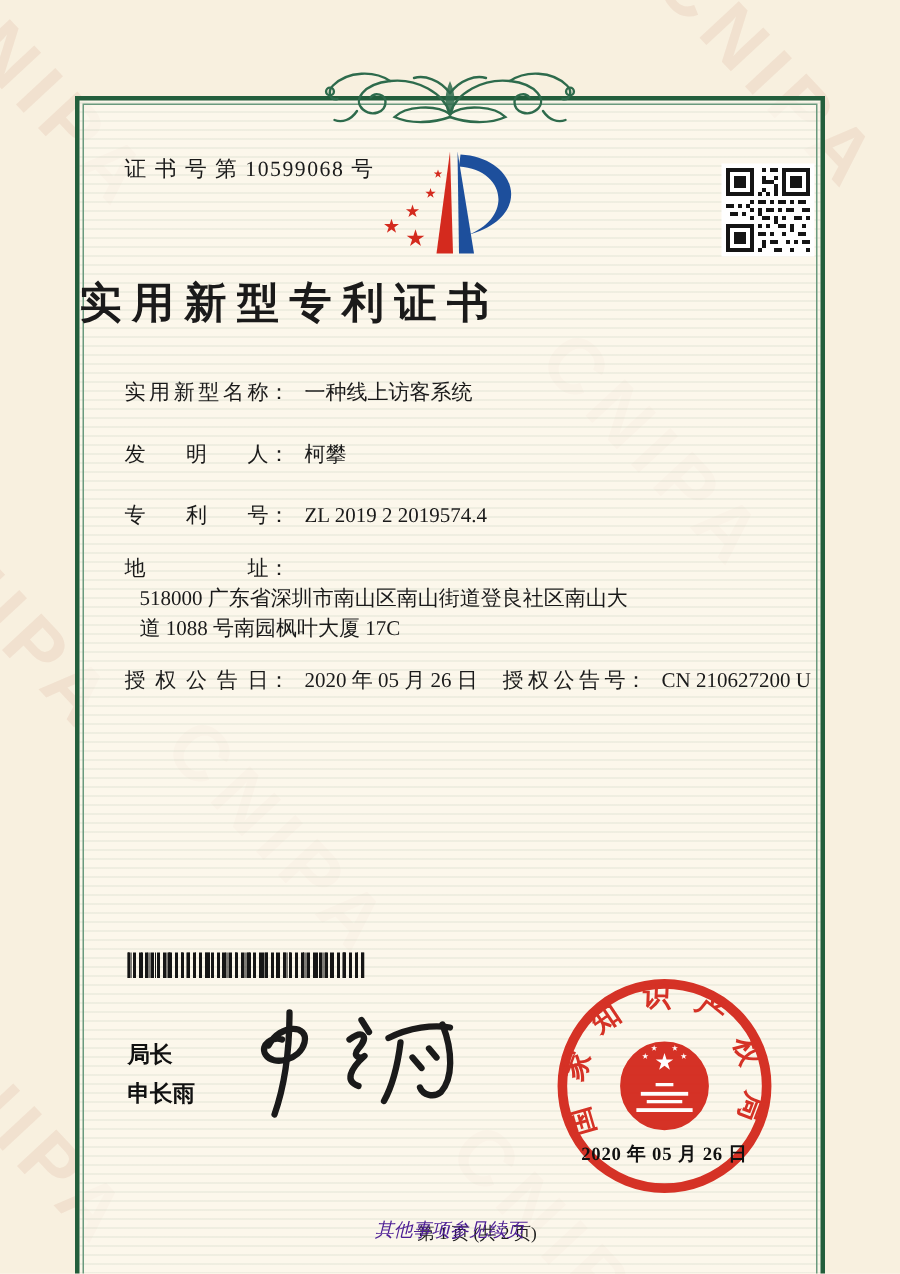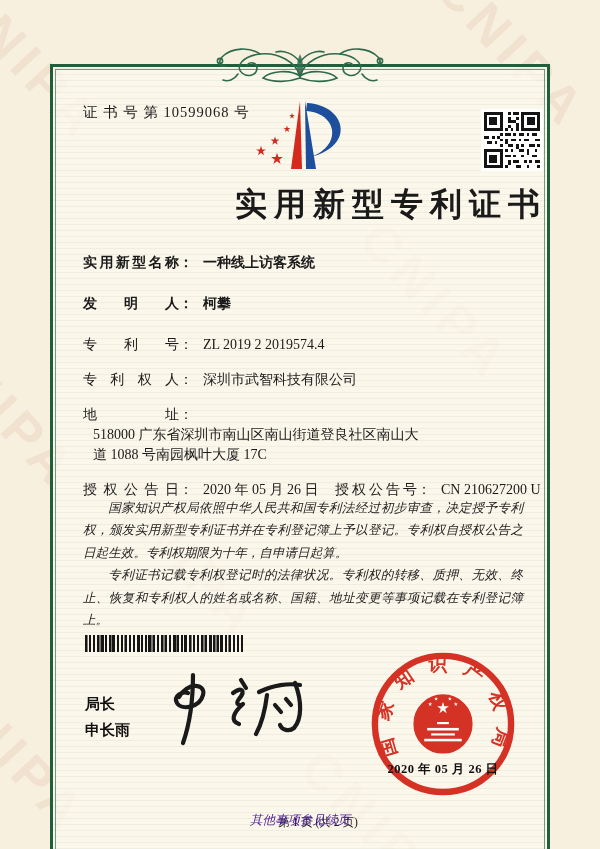--- a/index.html
+++ b/index.html
@@ -36,27 +36,27 @@
   .corner{ position:absolute; width:92px; height:92px; z-index:4; }
   .corner.bl{ left:-8px; bottom:-10px; }
   .corner.br{ right:-8px; bottom:-10px; transform:scaleX(-1); }
 
   
   .cert-no{ position:absolute; left:30px; top:36px; font-size:14.5px; letter-spacing:1px; z-index:5; }
   .logo{ position:absolute; left:192px; top:26px; width:120px; height:86px; z-index:5; }
   .qr{ position:absolute; left:428px; top:42px; width:62px; height:62px; background:#fff; padding:3px; z-index:5; }
   .title{
     position:absolute; left:0; top:116px; width:100%;
-    text-align:right; font-size:32px; font-weight:bold; letter-spacing:7px; z-index:5;
+    text-align:left; font-size:28px; font-weight:bold; letter-spacing:7px; z-index:5;
   }
 
   
   .fields{ position:absolute; left:30px; top:186px; width:444px; font-size:14px; z-index:5; }
   .frow{ margin-bottom:15px; line-height:20px; }
-  .frow.gap{ margin-bottom:21px;font-weight:bold; }
+  .frow.gap{ margin-bottom:21px; }
   .flabel{
     display:inline-block; width:96px;
     text-align:justify; text-align-last:justify; vertical-align:top;
   }
   .fcolon{ vertical-align:top; }
   .fvalue{ display:inline-block; margin-left:10px; vertical-align:top; max-width:330px; }
   .grant{ position:relative; line-height:20px; margin-top:1px; }
   .grant .pair2{ position:absolute; left:252px; top:0; white-space:nowrap; }
   .grant .pair2 .flabel{ width:82px; }
 
@@ -191,39 +191,32 @@
     <div class="frow gap">
       <span class="flabel">实用新型名称</span><span class="fcolon">：</span><span class="fvalue">一种线上访客系统</span>
     </div>
     <div class="frow gap">
       <span class="flabel">发明人</span><span class="fcolon">：</span><span class="fvalue">柯攀</span>
     </div>
     <div class="frow">
       <span class="flabel">专利号</span><span class="fcolon">：</span><span class="fvalue">ZL 2019 2 2019574.4</span>
     </div>
     <div class="frow">
-      <span class="flabel">专利权人</span><span class="fcolon">：</span><span class="fvalue">深圳市武智科技有限公司</span>
-    </div>
-    <div class="frow">
       <span class="flabel">地址</span><span class="fcolon">：</span><span class="fvalue">518000 广东省深圳市南山区南山街道登良社区南山大道 1088 号南园枫叶大厦 17C</span>
     </div>
     <div class="grant">
       <span>
         <span class="flabel">授权公告日</span><span class="fcolon">：</span><span class="fvalue">2020 年 05 月 26 日</span>
       </span>
       <span class="pair2">
         <span class="flabel">授权公告号</span><span class="fcolon">：</span><span class="fvalue">CN 210627200 U</span>
       </span>
     </div>
   </div>
 
-  <div class="body-text">
-    <p>国家知识产权局依照中华人民共和国专利法经过初步审查，决定授予专利权，颁发实用新型专利证书并在专利登记簿上予以登记。专利权自授权公告之日起生效。专利权期限为十年，自申请日起算。</p>
-    <p>专利证书记载专利权登记时的法律状况。专利权的转移、质押、无效、终止、恢复和专利权人的姓名或名称、国籍、地址变更等事项记载在专利登记簿上。</p>
-  </div>
 
   <div class="barcode"></div>
 
   <div class="signer">
     <div>局长</div>
     <div>申长雨</div>
   </div>
 
   <svg class="signature" viewBox="0 0 172 86">
     <g stroke="#1a1a1a" fill="none" stroke-width="4.2" stroke-linecap="round" stroke-linejoin="round">

